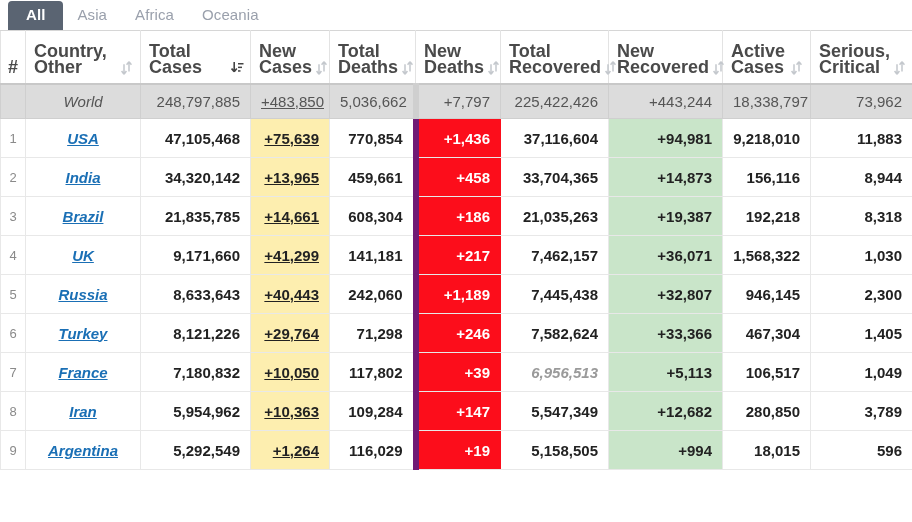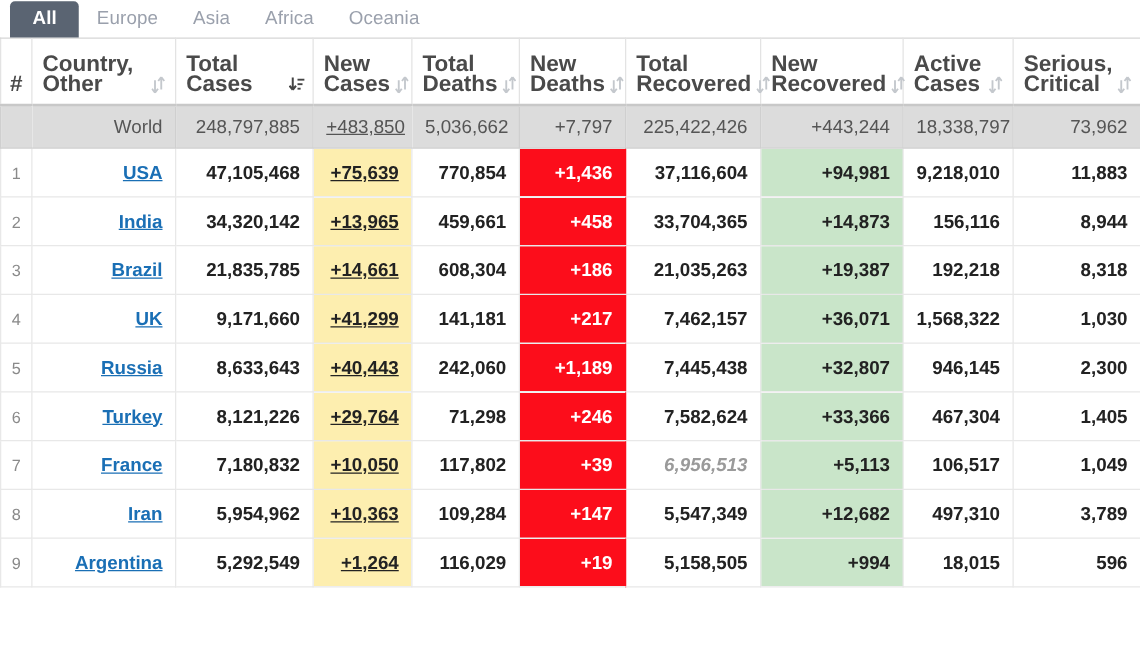--- a/index.html
+++ b/index.html
@@ -93,57 +93,57 @@
   }
   tbody tr.world td.rank{background:#dcdcdc;}
   td.rank{
     text-align:center;
     color:#8a8a8a;
     font-weight:normal;
     font-size:13px;
     padding:6px 2px;
   }
   td.country{
-    text-align:right;
-    font-weight:bold;
+    text-align:center;
+    font-weight:bold;
+    font-style:italic;
   }
   td.country a{
     color:#1a6fb5;
     text-decoration:underline;
     font-weight:bold;
     font-size:15px;
   }
   tr.world td.country{font-weight:normal;color:#555555;}
 
   td.newcases{background:#fdeeaf;text-decoration:underline;}
   td.newdeaths{
     background:#fc0d1b;
     color:#ffffff;
-    border-left:1px solid #701a75;
+    border-left:6px solid #701a75;
     border-right:1px solid #fc0d1b;
   }
   td.newrec{background:#c9e5c9;}
   tr.world td.newcases,
   tr.world td.newdeaths,
   tr.world td.newrec{background:#dcdcdc;color:#555555;}
 
   td.muted{
     color:#9a9a9a;
     font-style:italic;
     font-weight:bold;
   }
 </style>
 </head>
 <body>
 
 <div class="app">
 
   <div class="tabbar" id="tabbar">
       <div class="tab active">All</div>
-      <div class="tab">Europe</div>
       <div class="tab">Asia</div>
       <div class="tab">Africa</div>
       <div class="tab">Oceania</div>
     </div>
 
   <table>
     <colgroup>
       <col style="width:25px">
       <col style="width:115px">
       <col style="width:110px">
@@ -387,21 +387,21 @@
         </tr>
         <tr>
           <td class="rank">8</td>
           <td class="country"><a href="#">Iran</a></td>
           <td>5,954,962</td>
           <td class="newcases">+10,363</td>
           <td>109,284</td>
           <td class="newdeaths">+147</td>
           <td>5,547,349</td>
           <td class="newrec">+12,682</td>
-          <td>497,310</td>
+          <td>280,850</td>
           <td>3,789</td>
         </tr>
         <tr>
           <td class="rank">9</td>
           <td class="country"><a href="#">Argentina</a></td>
           <td>5,292,549</td>
           <td class="newcases">+1,264</td>
           <td>116,029</td>
           <td class="newdeaths">+19</td>
           <td>5,158,505</td>

